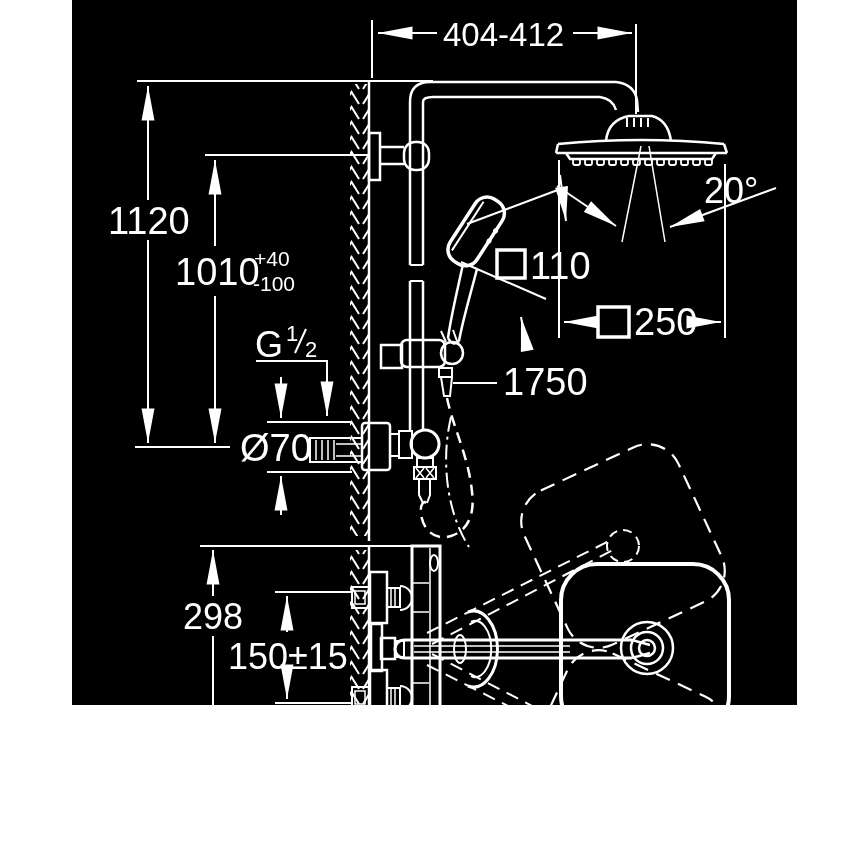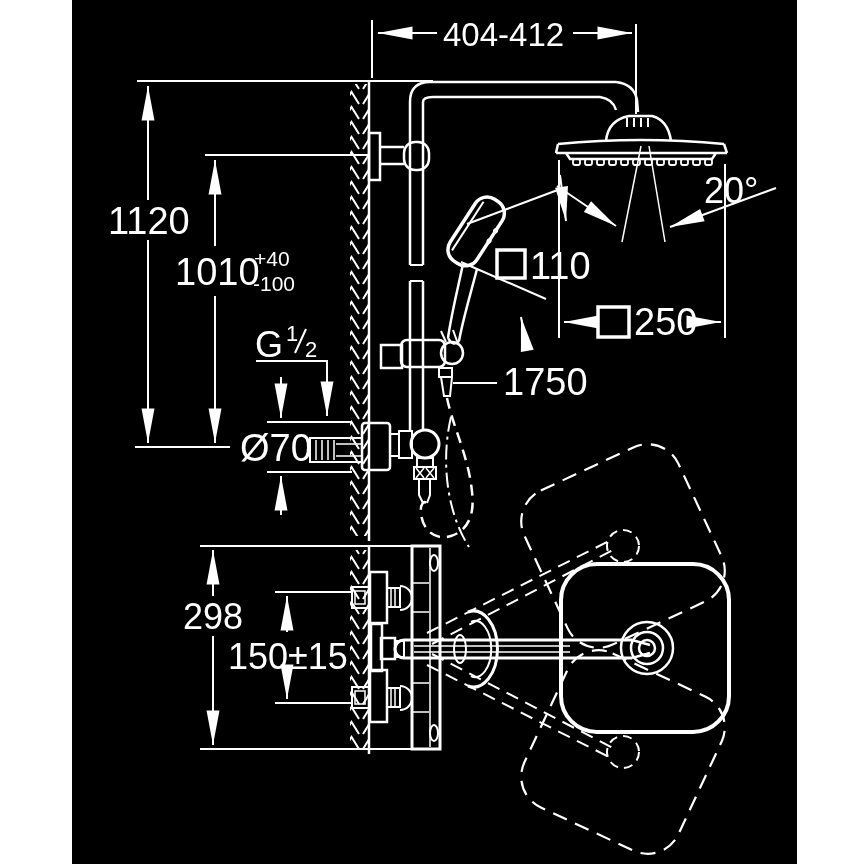--- a/index.html
+++ b/index.html
@@ -1,16 +1,16 @@
 <!DOCTYPE html>
 <html><head>
 <meta charset="utf-8">
 <style>
   html,body{margin:0;padding:0;background:#fff;}
-  .stage{position:relative;width:868px;height:864px;background:#ffffff;overflow:hidden;
+  .stage{position:relative;width:868px;height:705px;background:#ffffff;overflow:hidden;
          font-family:"Liberation Sans", sans-serif;}
   .panel{position:absolute;left:72px;top:0;width:725px;height:868px;background:#000;}
   svg text{fill:#fff;font-family:"Liberation Sans", sans-serif;}
   svg .ln{stroke:#fff;fill:none;}
 </style>
 </head>
 <body>
 
 <div class="stage">
   <div class="panel"></div>

